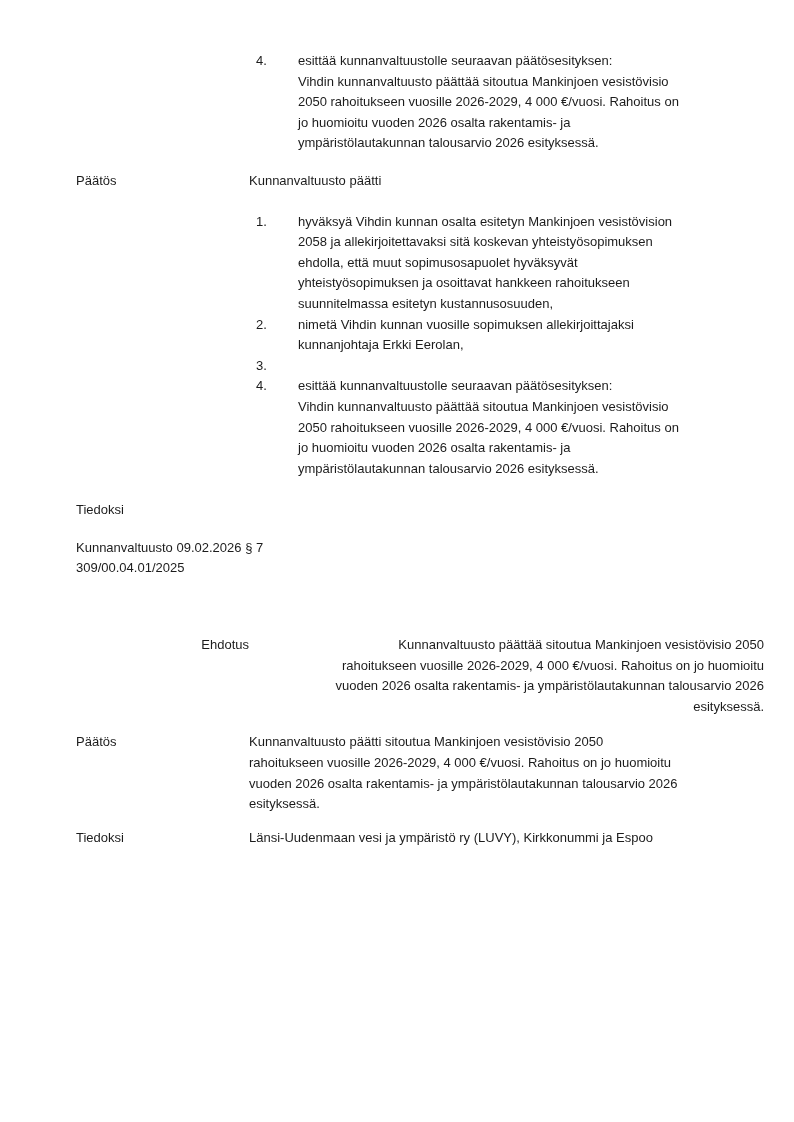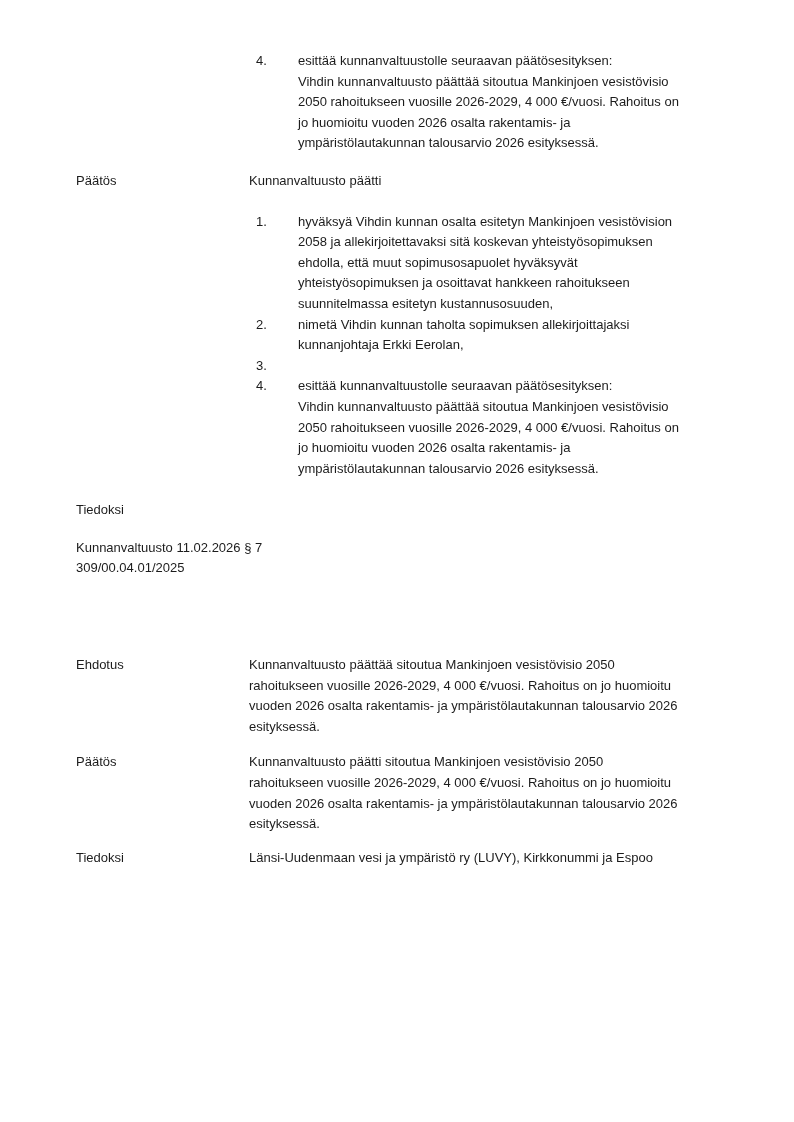--- a/index.html
+++ b/index.html
@@ -41,21 +41,21 @@
     padding-left: 7px;
   }
   .list-num {
     flex: 0 0 42px;
     width: 42px;
   }
   .mt-blank   { margin-top: 20px; }  
   .mt-paatos1 { margin-top: 17px; }
   .mt-tiedoksi1 { margin-top: 21px; }
   .mt-ref     { margin-top: 17px; }
-  .mt-ehdotus { margin-top: 76px; }
+  .mt-ehdotus { margin-top: 56px; text-align: right; }
   .mt-paatos2 { margin-top: 15px; }
   .mt-tiedoksi2 { margin-top: 13px; }
 </style>
 </head>
 <body>
 
 <div class="page">
 
   <section class="row">
     <div class="label-col"></div>
@@ -86,21 +86,21 @@
         <span class="list-num">1.</span>
         <div class="pre">hyväksyä Vihdin kunnan osalta esitetyn Mankinjoen vesistövision
 2058 ja allekirjoitettavaksi sitä koskevan yhteistyösopimuksen
 ehdolla, että muut sopimusosapuolet hyväksyvät
 yhteistyösopimuksen ja osoittavat hankkeen rahoitukseen
 suunnitelmassa esitetyn kustannusosuuden,</div>
       </div>
 
       <div class="list-item">
         <span class="list-num">2.</span>
-        <div class="pre">nimetä Vihdin kunnan taholta sopimuksen allekirjoittajaksi
+        <div class="pre">nimetä Vihdin kunnan vuosille sopimuksen allekirjoittajaksi
 kunnanjohtaja Erkki Eerolan,</div>
       </div>
 
       <div class="list-item">
         <span class="list-num">3.</span>
       </div>
 
       <div class="list-item">
         <span class="list-num">4.</span>
         <div class="pre">esittää kunnanvaltuustolle seuraavan päätösesityksen:
@@ -111,21 +111,21 @@
       </div>
 
     </div>
   </section>
 
   <section class="mt-tiedoksi1">
     <span>Tiedoksi</span>
   </section>
 
   <section class="mt-ref">
-    <div class="pre">Kunnanvaltuusto 11.02.2026 § 7
+    <div class="pre">Kunnanvaltuusto 09.02.2026 § 7
 309/00.04.01/2025</div>
   </section>
 
   <section class="row mt-ehdotus">
     <div class="label-col">
       <span>Ehdotus</span>
     </div>
     <div class="body-col pre">Kunnanvaltuusto päättää sitoutua Mankinjoen vesistövisio 2050
 rahoitukseen vuosille 2026-2029, 4 000 €/vuosi. Rahoitus on jo huomioitu
 vuoden 2026 osalta rakentamis- ja ympäristölautakunnan talousarvio 2026

